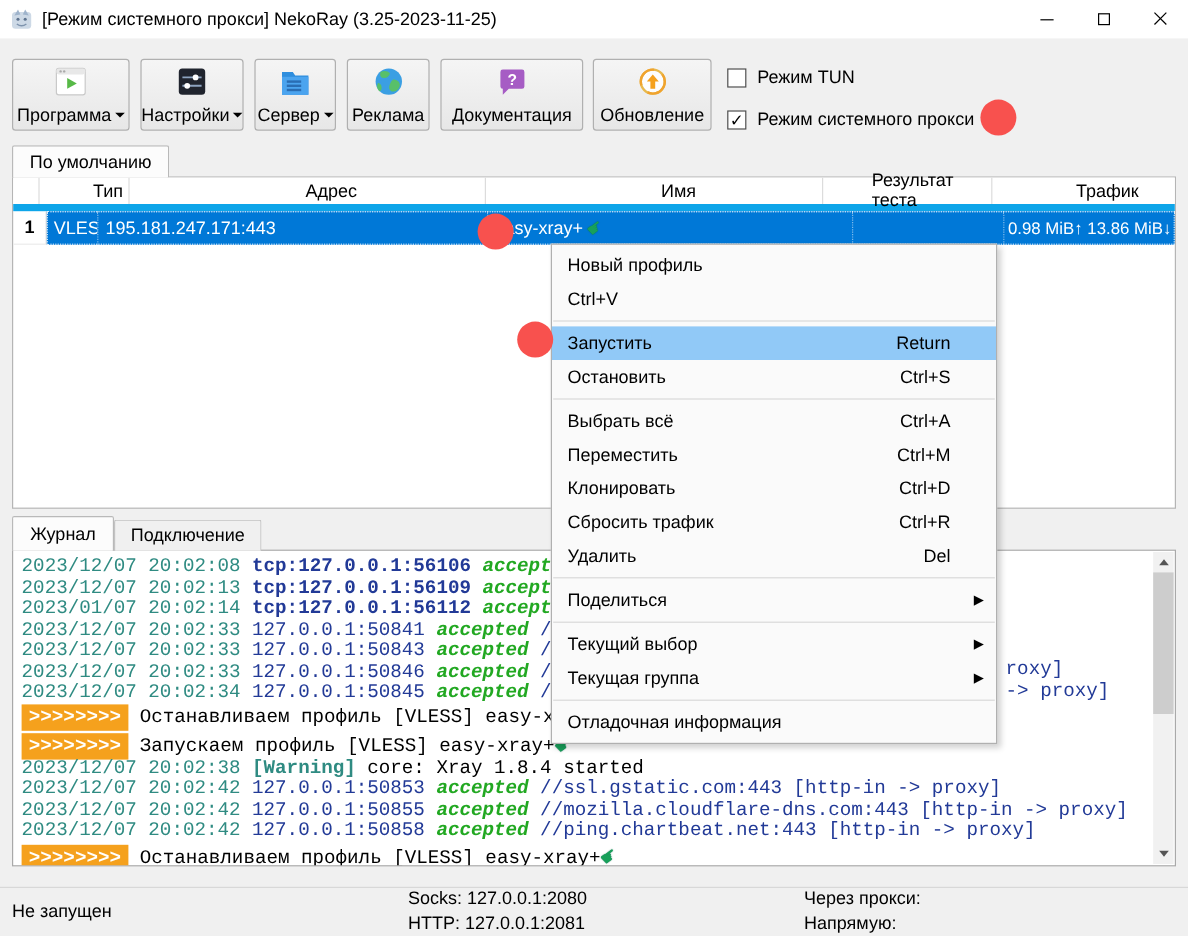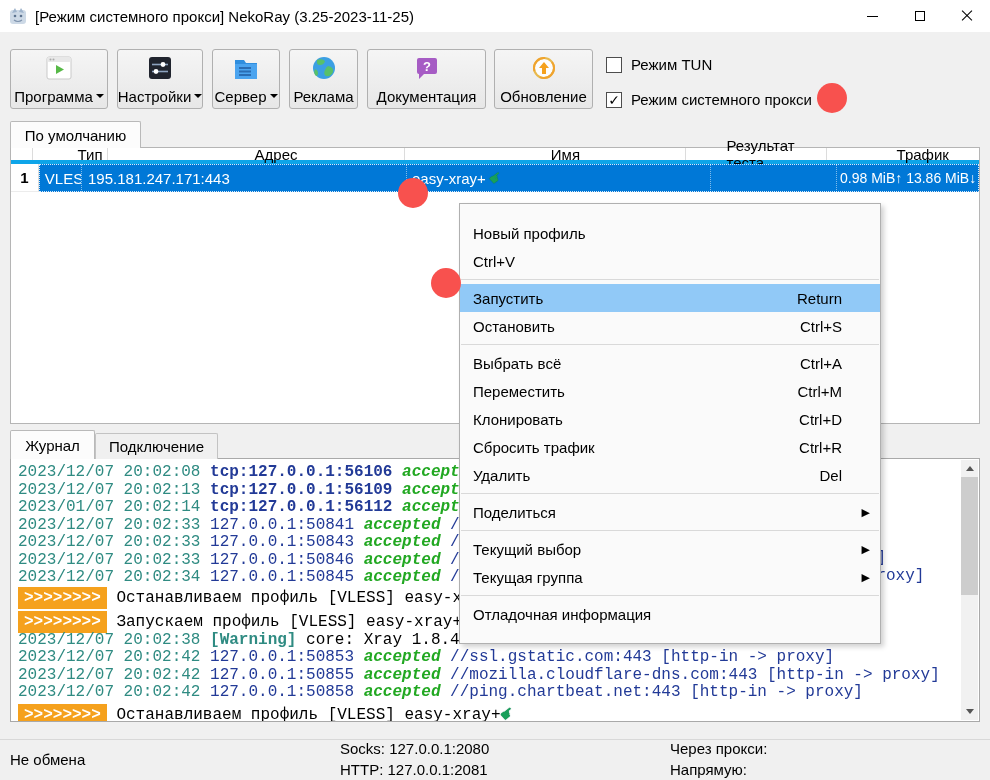--- a/index.html
+++ b/index.html
@@ -39,21 +39,21 @@
   .chkbox{width:16px;height:16px;border:1px solid #4d4d4d;background:#fff;margin-right:9px;
           display:flex;align-items:center;justify-content:center;font-size:14px;line-height:14px;}
 
   
   .gtab{left:10px;top:121px;width:131px;height:27px;background:#fcfcfc;
         border:1px solid #b9b9b9;border-bottom:none;border-radius:2px 2px 0 0;
         display:flex;align-items:center;justify-content:center;font-size:15px;z-index:3;}
 
   
   .table-panel{left:10px;top:147px;width:970px;height:277px;background:#fff;border:1px solid #b5b5b5;z-index:2;}
-  .thead{display:flex;height:16px;background:#fff;border-bottom:4px solid #0ea5e9;gap:40px;}
+  .thead{display:flex;height:28px;background:#fff;border-bottom:6px solid #0ea5e9;gap:40px;}
   .th{display:flex;align-items:center;justify-content:center;font-size:15px;border-right:1px solid #dcdcdc;}
   .th:last-child{border-right:none;}
   .c0{width:28px;} .c1{width:43px;} .c2{width:325px;} .c3{width:304px;} .c4{width:126px;} .c5{width:142px;}
   .trow{display:flex;height:28px;}
   .td-num{width:28px;display:flex;align-items:center;justify-content:center;
           font-size:15px;font-weight:bold;border-right:1px solid #dcdcdc;border-bottom:1px solid #ececec;}
   .rowsel{flex:1;display:flex;background:var(--selection);color:#fff;
           outline:1px dotted rgba(255,255,255,.85);outline-offset:-1px;}
   .td{display:flex;align-items:center;font-size:15px;white-space:nowrap;overflow:hidden;
       border-right:1px dotted rgba(255,255,255,.5);}
@@ -95,22 +95,22 @@
   .sarrow{position:absolute;left:0;width:17px;height:17px;display:flex;align-items:center;justify-content:center;}
   .tri-up{width:0;height:0;border-left:4px solid transparent;border-right:4px solid transparent;border-bottom:5px solid #555;}
   .tri-down{width:0;height:0;border-left:4px solid transparent;border-right:4px solid transparent;border-top:5px solid #555;}
   .sthumb{position:absolute;left:0;top:17px;width:17px;height:118px;background:#cdcdcd;}
 
   
   .statline{left:0;top:739px;width:990px;height:1px;background:#d8d8d8;}
   .stat{font-size:15px;white-space:nowrap;}
 
   
-  .menu{left:459px;top:203px;width:422px;background:#fafafa;border:1px solid #b0b0b0;
-        box-shadow:3px 3px 5px rgba(0,0,0,.18);padding:15px 0;z-index:50;}
+  .menu{left:459px;top:203px;width:372px;background:#fafafa;border:1px solid #b0b0b0;
+        box-shadow:3px 3px 5px rgba(0,0,0,.18);padding:3px 0;z-index:50;}
   .mi{height:28px;display:flex;align-items:center;padding:0 10px 0 13px;font-size:15px;}
   .mi.hl{background:var(--menu-highlight);}
   .ml{flex:1;white-space:nowrap;}
   .msc{margin-right:16px;white-space:nowrap;}
   .marr{width:12px;text-align:right;font-size:11px;line-height:11px;}
   .msep{height:1px;background:#d9d9d9;margin:4px 1px;}
 
   
   .dot{width:30px;height:30px;border-radius:50%;background:var(--annotation);z-index:60;}
 </style>
@@ -278,21 +278,21 @@
         <span class="tri-up"></span>
       </div>
     <div class="sthumb"></div>
     <div class="sarrow" style="bottom:0;">
         <span class="tri-down"></span>
       </div>
   </div>
 </div>
 
 <div class="abs statline"></div>
-<div class="abs stat" style="left:10px;top:751px;">Не обмена</div>
+<div class="abs stat" style="left:10px;top:751px;">Не запущен</div>
 <div class="abs stat" style="left:340px;top:740px;">Socks: 127.0.0.1:2080</div>
 <div class="abs stat" style="left:340px;top:761px;">HTTP: 127.0.0.1:2081</div>
 <div class="abs stat" style="left:670px;top:740px;">Через прокси:</div>
 <div class="abs stat" style="left:670px;top:761px;">Напрямую:</div>
 
 <div class="abs menu" id="menu">
     <div class="mi">
       <span class="ml">Новый профиль</span>
       <span class="marr"></span>
     </div>

